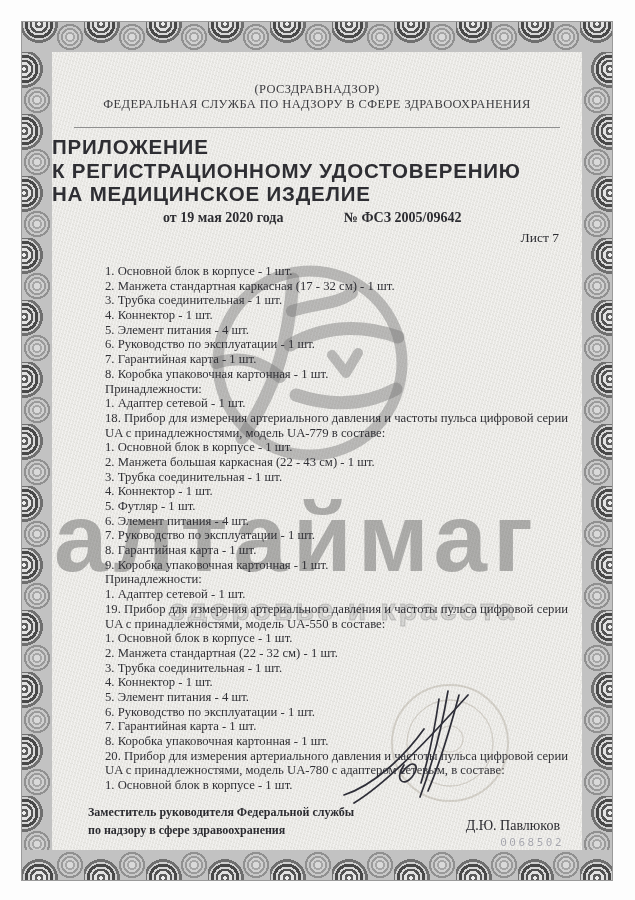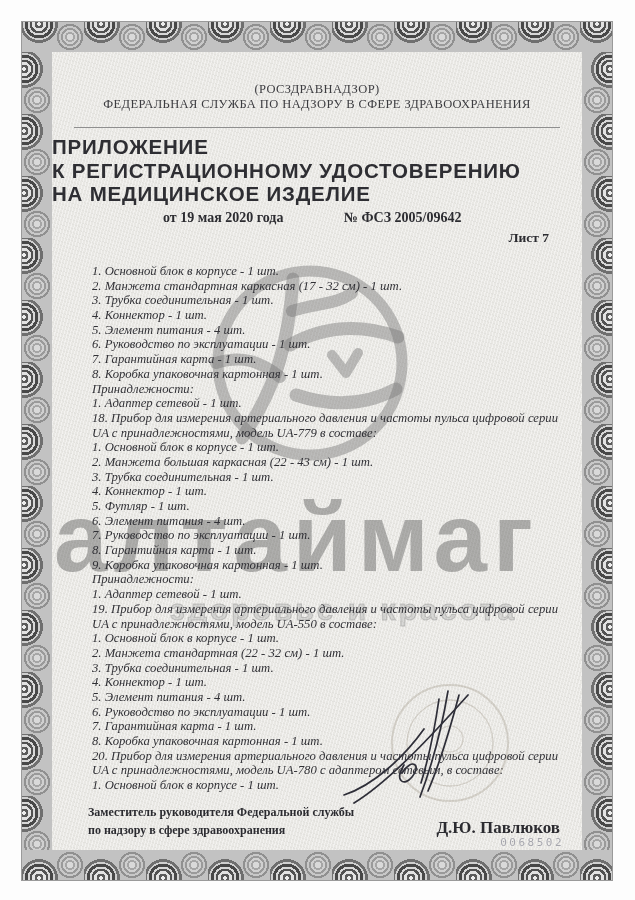--- a/index.html
+++ b/index.html
@@ -70,31 +70,31 @@
     border-top:1px solid #8f8f8f;
   }
   .title{
     position:absolute;top:83px;left:0;right:0;text-align:left;
     font-family:"Liberation Sans","DejaVu Sans",sans-serif;
     font-weight:bold;font-size:20.5px;line-height:23.5px;
     letter-spacing:0.8px;color:#2e2e33;
   }
   .date{position:absolute;top:158px;left:111px;font-weight:bold;font-size:14px;color:#2c2c31;}
   .number{position:absolute;top:158px;left:292px;font-weight:bold;font-size:14px;color:#2c2c31;}
-  .sheet{position:absolute;top:178px;right:33px;font-weight:bold;font-size:13.5px;color:#2c2c31;}
+  .sheet{position:absolute;top:178px;right:23px;font-weight:normal;font-size:13.5px;color:#2c2c31;}
   .list{
-    position:absolute;top:212px;left:40px;right:2px;
-    font-size:12.7px;line-height:14.68px;color:#313136;font-style:italic;
+    position:absolute;top:212px;left:53px;right:2px;
+    font-size:12.7px;line-height:14.68px;color:#313136;
   }
   .list .line{white-space:nowrap;}
   .sig-position{
     position:absolute;top:752px;left:36px;
     font-weight:bold;font-size:12px;line-height:17.5px;color:#2b2b30;
   }
-  .signer{position:absolute;top:766px;right:22px;font-weight:bold;font-size:17px;color:#2b2b30;}
+  .signer{position:absolute;top:766px;right:22px;font-weight:normal;font-size:14px;color:#2b2b30;}
   .serial{
     position:absolute;top:784px;right:18px;
     font-family:"DejaVu Sans Mono",monospace;
     font-size:11px;letter-spacing:2.5px;color:#a5a5ac;
     text-shadow:0 0 1px rgba(255,255,255,0.8);
   }
   
   .wm-tree{position:absolute;left:148px;top:201px;width:220px;height:220px;pointer-events:none;}
   .wm-brand{
     position:absolute;left:2px;top:438px;width:528px;

